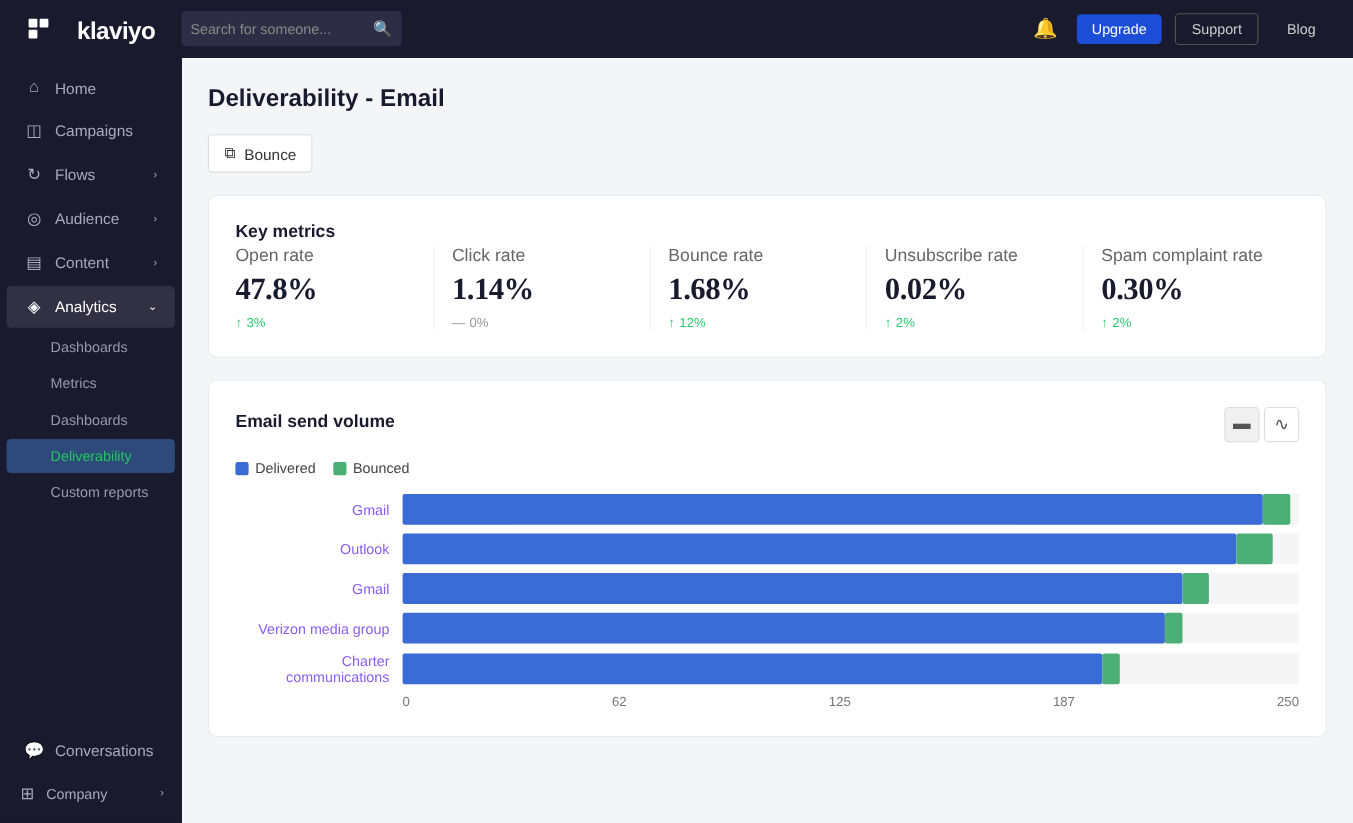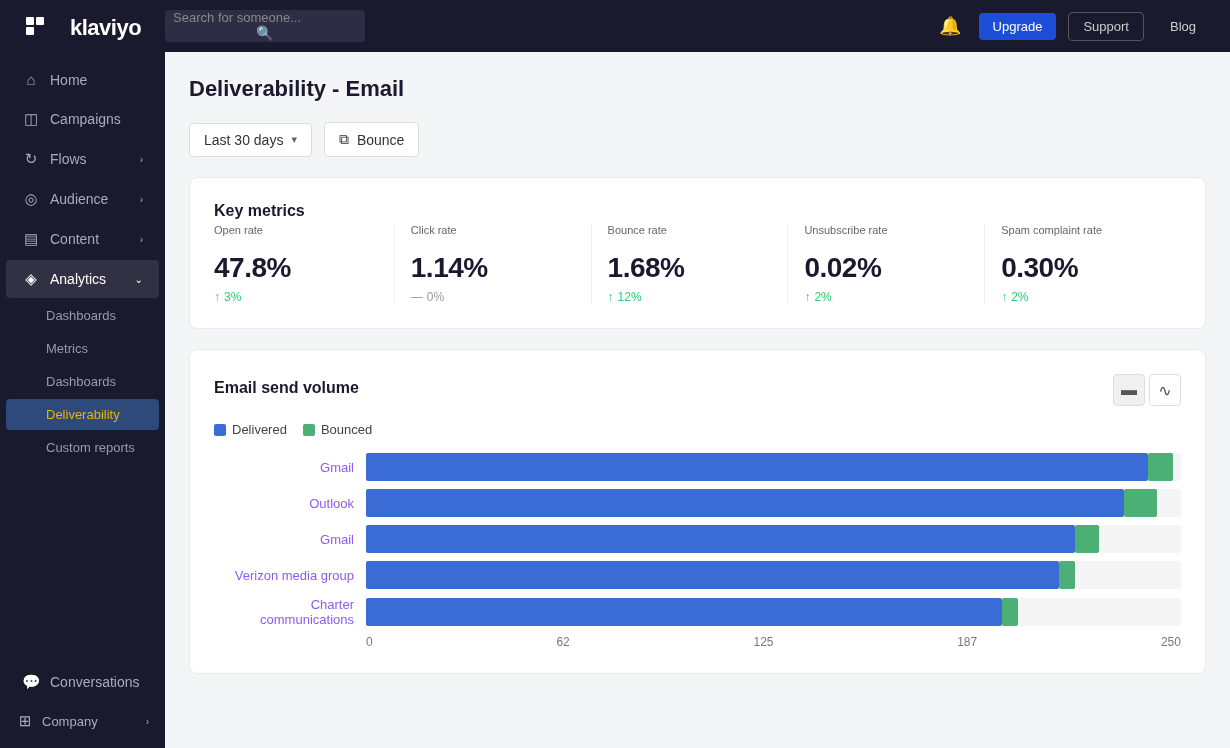--- a/index.html
+++ b/index.html
@@ -26,21 +26,20 @@
     .topnav-logo-icon {
       width: 30px; height: 30px;
     }
     .search-wrapper {
       display: flex; align-items: center;
       background: #2d2d45;
       border-radius: 4px;
       padding: 0 8px;
       width: 200px; height: 32px;
       margin-left: 8px;
-      flex-direction: column;
     }
     .search-input {
       background: transparent; border: none; outline: none;
       color: #ccc; font-size: 13px; width: 100%;
     }
     .search-input::placeholder { color: #888; }
     .search-icon-btn {
       color: #888; cursor: pointer; font-size: 14px;
     }
     .topnav-spacer { flex: 1; }
@@ -86,21 +85,21 @@
     .sidebar-item.active { background: rgba(255,255,255,0.1); color: white; }
     .sidebar-item-icon { width: 18px; text-align: center; font-size: 15px; flex-shrink: 0; }
     .sidebar-item-label { font-size: 14px; }
     .sidebar-subitem {
       display: flex; align-items: center;
       padding: 8px 16px 8px 40px;
       color: #99a; font-size: 13px; cursor: pointer;
       border-radius: 4px; margin: 1px 6px;
     }
     .sidebar-subitem.active {
-      background: #2d4a7a; color: #eab308; font-weight: 500;
+      background: #2d4a7a; color: #22c55e; font-weight: 500;
     }
     .sidebar-spacer { flex: 1; }
     .sidebar-bottom {
       padding: 10px 16px;
       color: #aab; font-size: 13px; cursor: pointer;
       display: flex; align-items: center; gap: 8px;
     }
     .chevron-icon { font-size: 10px; margin-left: auto; }
 
     
@@ -145,24 +144,24 @@
     .metrics-grid {
       display: flex; gap: 0;
     }
     .metric-item {
       flex: 1; padding: 0 16px;
       border-right: 1px solid #f0f0f0;
     }
     .metric-item:first-child { padding-left: 0; }
     .metric-item:last-child { border-right: none; }
     .metric-label {
-      font-size: 11px; color: #666; margin-bottom: 16px; font-weight: 500;
+      font-size: 16px; color: #666; margin-bottom: 6px; font-weight: 500;
     }
     .metric-value {
-      font-size: 28px; font-weight: 700; color: #1a1a2e; margin-bottom: 6px; letter-spacing: -0.5px;
+      font-size: 28px; font-weight: 700; color: #1a1a2e; margin-bottom: 6px; letter-spacing: -0.5px; font-family: Liberation Serif, serif;
     }
     .metric-change {
       display: flex; align-items: center; gap: 4px; font-size: 12px;
     }
     .change-up { color: #2ecc71; }
     .change-neutral { color: #999; }
 
     
     .volume-card-header {
       display: flex; align-items: center; justify-content: space-between; margin-bottom: 16px;
@@ -302,24 +301,20 @@
       <span class="sidebar-item-icon">⊞</span>
       <span>Company</span>
       <span class="chevron-icon">›</span>
     </div>
   </aside>
 
   <main class="main">
     <h1 class="page-title">Deliverability - Email</h1>
 
     <div class="toolbar">
-      <button class="date-picker-btn">
-        <span>Last 30 days</span>
-        <span class="chevron">▾</span>
-      </button>
       <button class="filters-btn">
         <span>⧉</span>
         <span>Bounce</span>
       </button>
     </div>
 
     <div class="card">
       <div class="card-title">Key metrics</div>
       <div class="metrics-grid">
 

